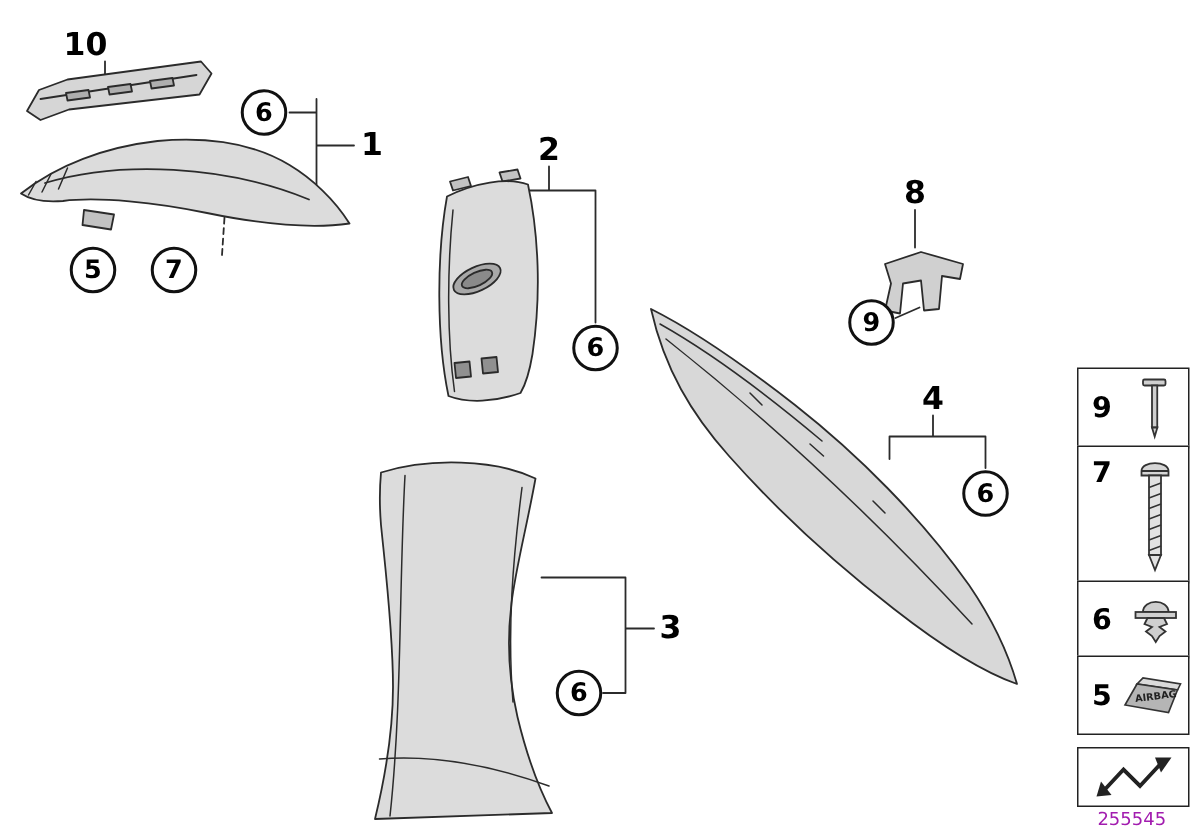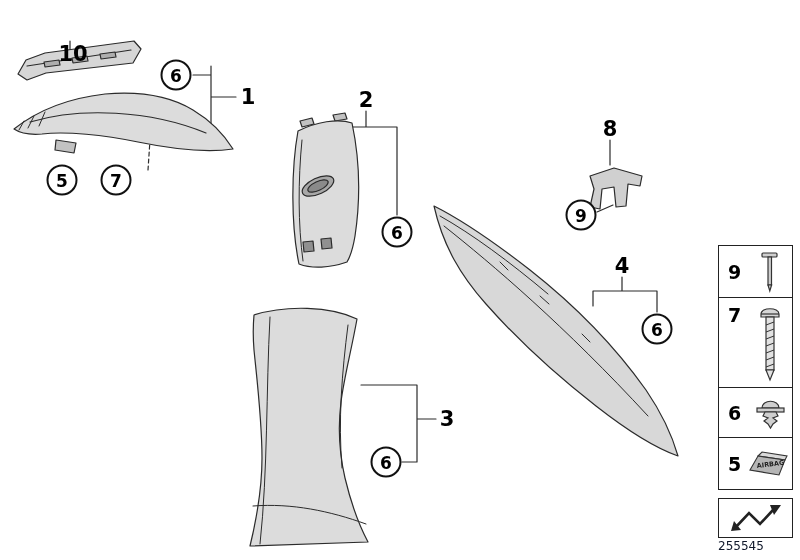--- a/index.html
+++ b/index.html
@@ -52,23 +52,23 @@
     width: 28px;
     color: #000;
   }
   .legend-box.tall .legend-num { align-self: flex-start; padding-top: 6px; }
   .legend-icon-wrap { flex: 1; display: flex; justify-content: center; align-items: center; }
   .diagram-id {
     position: absolute;
     left: 718px;
     top: 539px;
     width: 73px;
-    text-align: left;
+    text-align: center;
     font-size: 12px;
-    color: #0f172a;
+    color: #a21caf;
   }
 </style>
 </head>
 <body>
 
 <div class="stage">
 
   <svg class="canvas" width="800" height="560" viewBox="0 0 800 560">
     <g stroke="#2b2b2b" stroke-width="1.2" fill="none" stroke-linejoin="round" stroke-linecap="round">
 
@@ -131,21 +131,21 @@
         <path d="M444,226 C492,264 565,326 648,416" fill="none" stroke-width="1"></path>
         <path d="M500,262 l8,8 M540,296 l9,8 M582,334 l8,8" fill="none" stroke-width="1"></path>
       </g>
 
       <g fill="#d0d0d0">
         <path d="M590,176 L614,168 L642,176 L640,186 L628,184 L626,206 L616,207 L614,187 L602,189 L600,209 L590,207 L594,189 Z"></path>
       </g>
     </g>
   </svg>
 
-  <div class="callout-label" style="left:73px; top:30px;margin-top:24px;">10</div>
+  <div class="callout-label" style="left:57px; top:30px;">10</div>
   <div class="callout-label" style="left:248px; top:97px;">1</div>
   <div class="callout-label" style="left:366px; top:100px;">2</div>
   <div class="callout-label" style="left:447px; top:419px;">3</div>
   <div class="callout-label" style="left:622px; top:266px;">4</div>
   <div class="callout-label" style="left:610px; top:129px;">8</div>
 
   <div class="callout-circle" style="left:176px; top:75px;">6</div>
   <div class="callout-circle" style="left:62px;  top:180px;">5</div>
   <div class="callout-circle" style="left:116px; top:180px;">7</div>
   <div class="callout-circle" style="left:397px; top:232px;">6</div>

